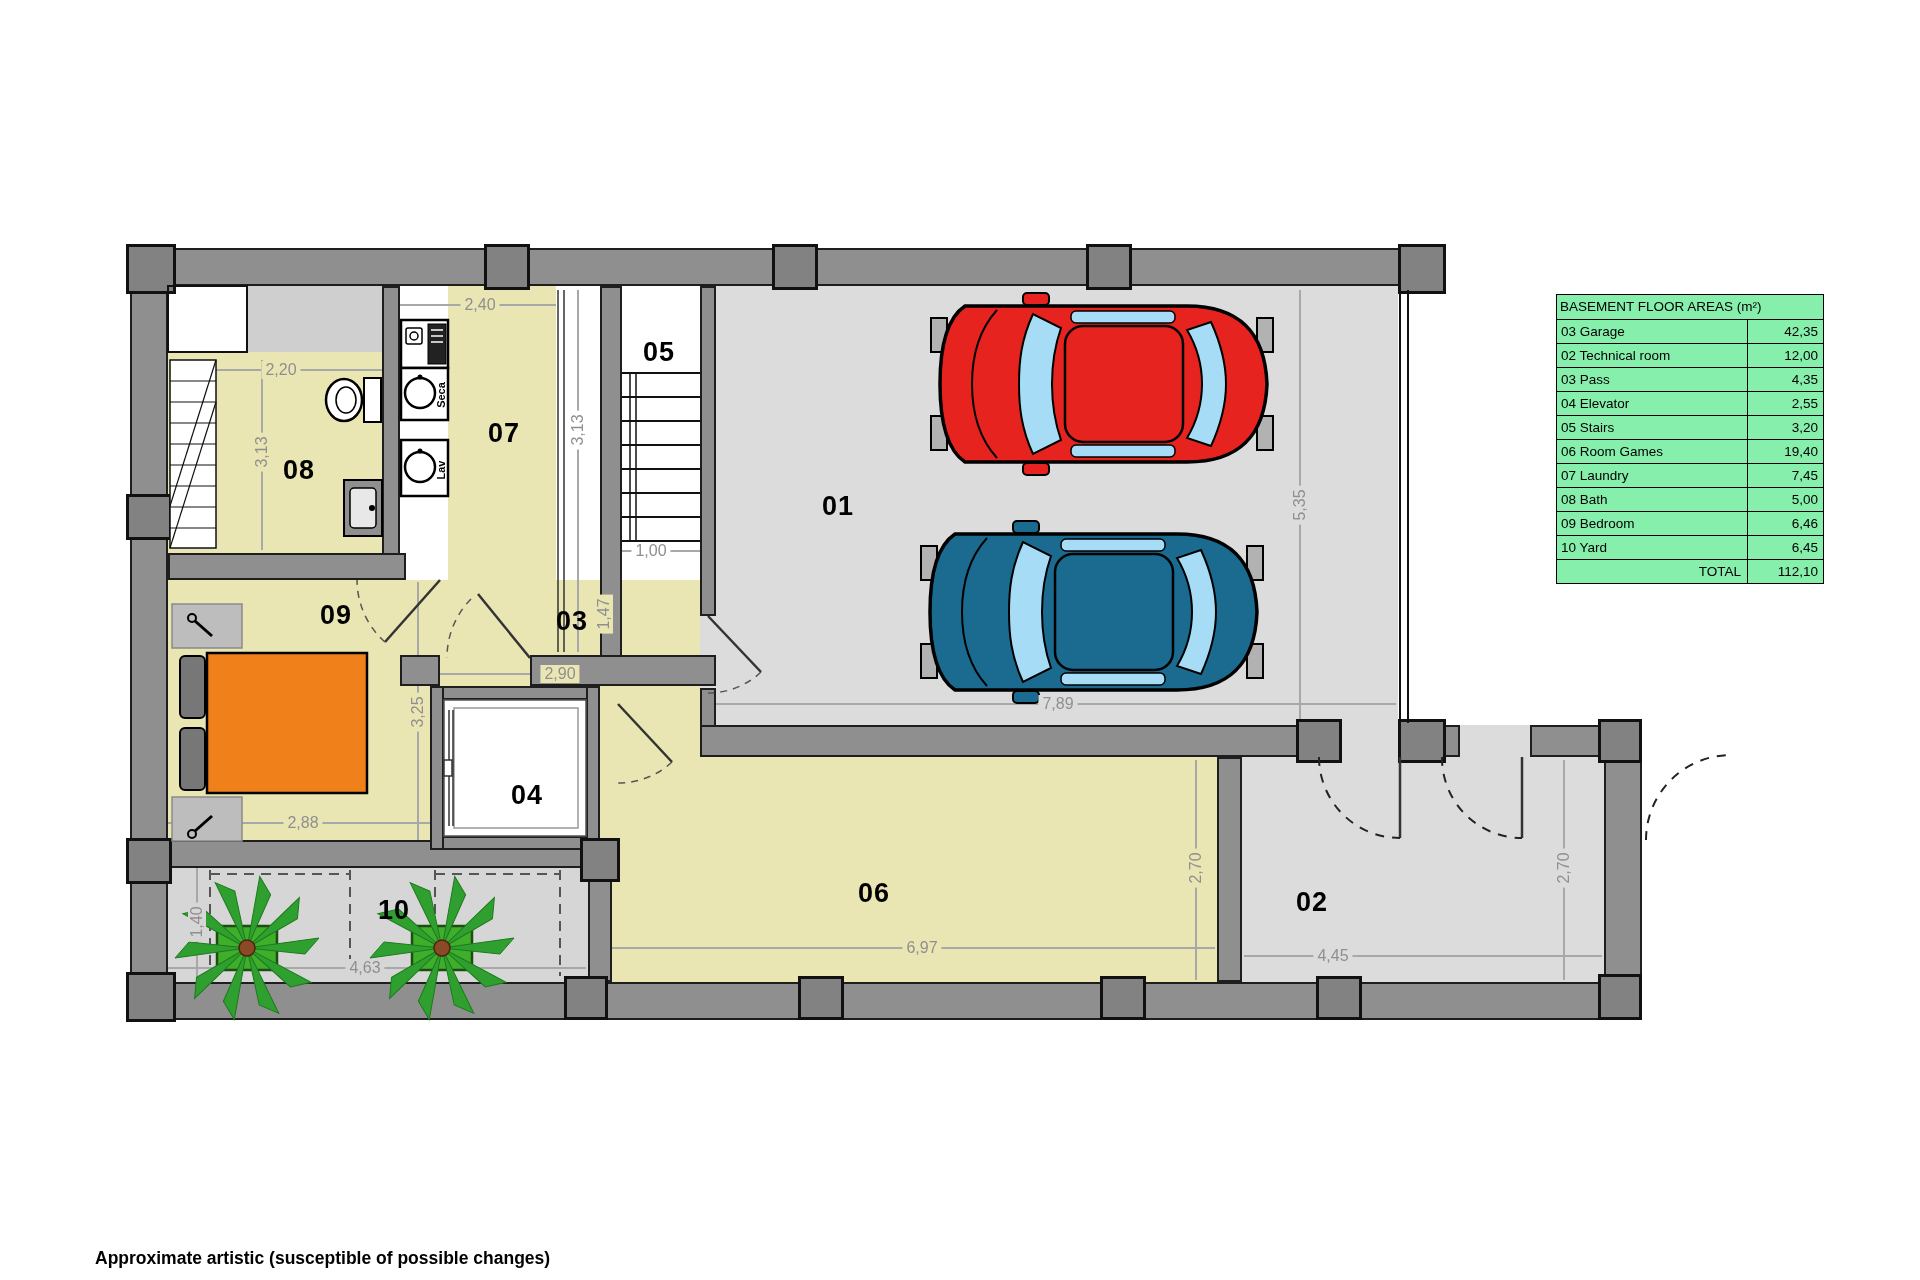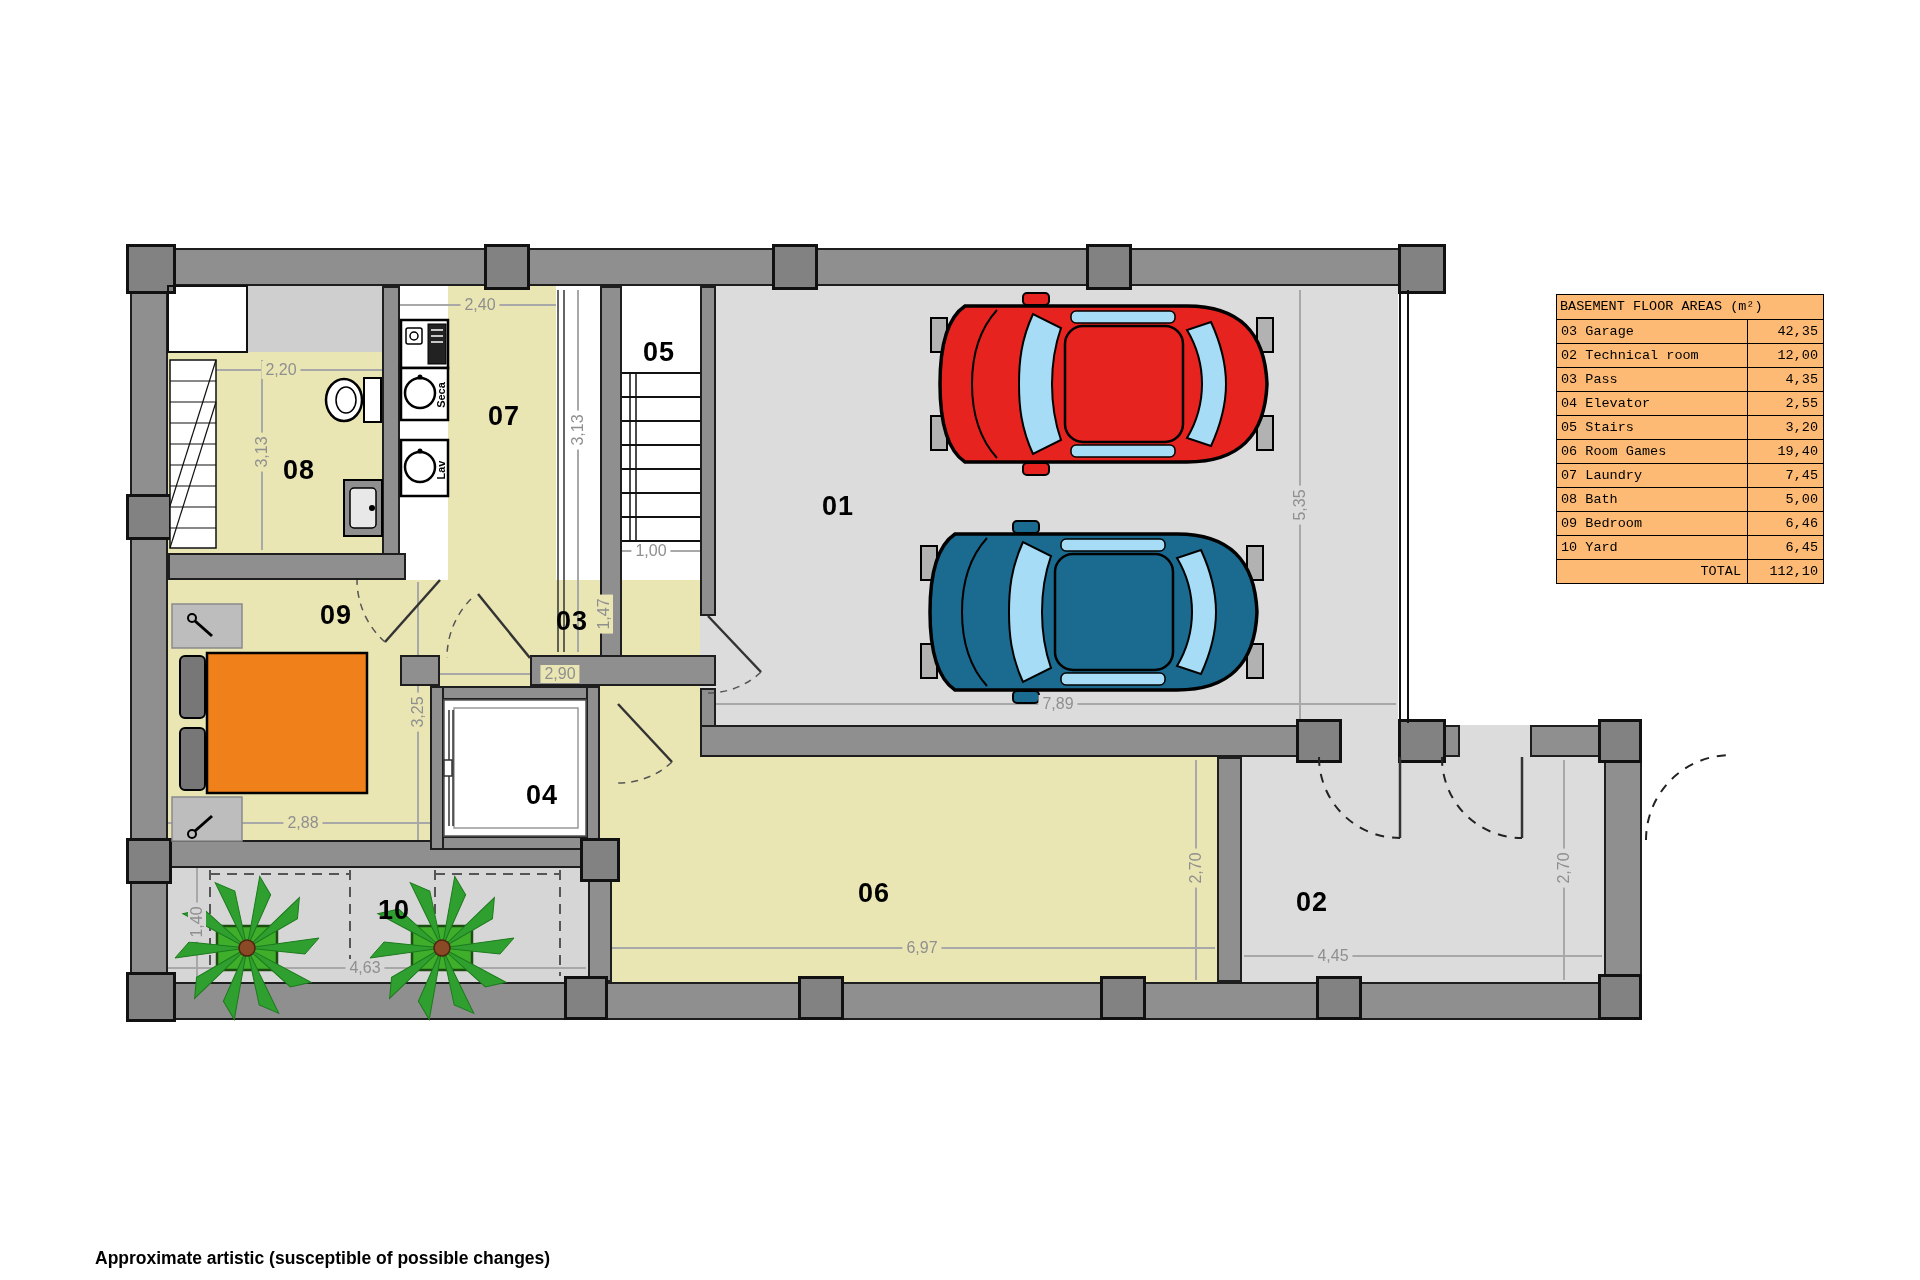--- a/index.html
+++ b/index.html
@@ -15,21 +15,21 @@
   .dimtxt.v{transform:translate(-50%,-50%) rotate(-90deg);}
   .bg-y{background:#eae6b4;}
   .bg-g{background:#dcdcdc;}
   .bg-w{background:#ffffff;}
   .rlabel{position:absolute;transform:translate(-50%,-50%);font-size:27px;font-weight:bold;
           color:#000;z-index:6;letter-spacing:1px;}
   .applbl{position:absolute;font-size:11px;font-weight:bold;color:#000;z-index:6;
           transform:translate(-50%,-50%) rotate(-90deg);white-space:nowrap;}
   
   #areas-table{position:absolute;left:1556px;top:294px;width:266px;z-index:7;
-               border:1px solid #000;background:#fdba74;font-size:13.5px;color:#000;font-family:Liberation Mono, monospace;}
+               border:1px solid #000;background:#86efac;font-size:13.5px;color:#000;}
   #areas-table .trow{display:flex;border-top:1px solid #000;height:23px;line-height:23px;}
   #areas-table .trow:first-child{border-top:none;}
   #areas-table .thead{font-size:13.5px;padding-left:3px;height:24px;line-height:24px;}
   #areas-table .cname{flex:1;padding-left:4px;border-right:1px solid #000;white-space:nowrap;overflow:hidden;}
   #areas-table .cval{width:70px;text-align:right;padding-right:5px;}
   #areas-table .ctotal{flex:1;text-align:right;padding-right:6px;border-right:1px solid #000;}
   #caption{position:absolute;left:95px;top:1248px;font-size:17.5px;font-weight:600;color:#000;z-index:7;}
 </style>
 </head>
 <body>
@@ -283,24 +283,24 @@
     <use href="#car" x="0" y="0" transform="translate(935,300)" style="color:#e6231e"></use>
     <use href="#car" x="0" y="0" transform="translate(925,528)" style="color:#1a6b8f"></use>
 
     <use href="#plant" transform="translate(247,948)"></use>
     <use href="#plant" transform="translate(442,948)"></use>
   </svg>
 
   <div class="rlabel" style="left:838px;top:506px;">01</div>
   <div class="rlabel" style="left:1312px;top:902px;">02</div>
   <div class="rlabel" style="left:572px;top:621px;">03</div>
-  <div class="rlabel" style="left:527px;top:795px;margin-left:15px;">04</div>
+  <div class="rlabel" style="left:527px;top:795px;">04</div>
   <div class="rlabel" style="left:659px;top:352px;">05</div>
   <div class="rlabel" style="left:874px;top:893px;">06</div>
-  <div class="rlabel" style="left:504px;top:416px;">07</div>
+  <div class="rlabel" style="left:504px;top:433px;">07</div>
   <div class="rlabel" style="left:299px;top:470px;">08</div>
   <div class="rlabel" style="left:336px;top:615px;">09</div>
   <div class="rlabel" style="left:394px;top:910px;text-align:center;">10</div>
 
   <div class="applbl" style="left:441px;top:395px;">Seca</div>
   <div class="applbl" style="left:441px;top:470px;">Lav</div>
 
   <div class="dimtxt bg-y" style="left:480px;top:305px;text-align:right;">2,40</div>
   <div class="dimtxt bg-y" style="left:281px;top:370px;">2,20</div>
   <div class="dimtxt bg-y v" style="left:262px;top:452px;">3,13</div>

